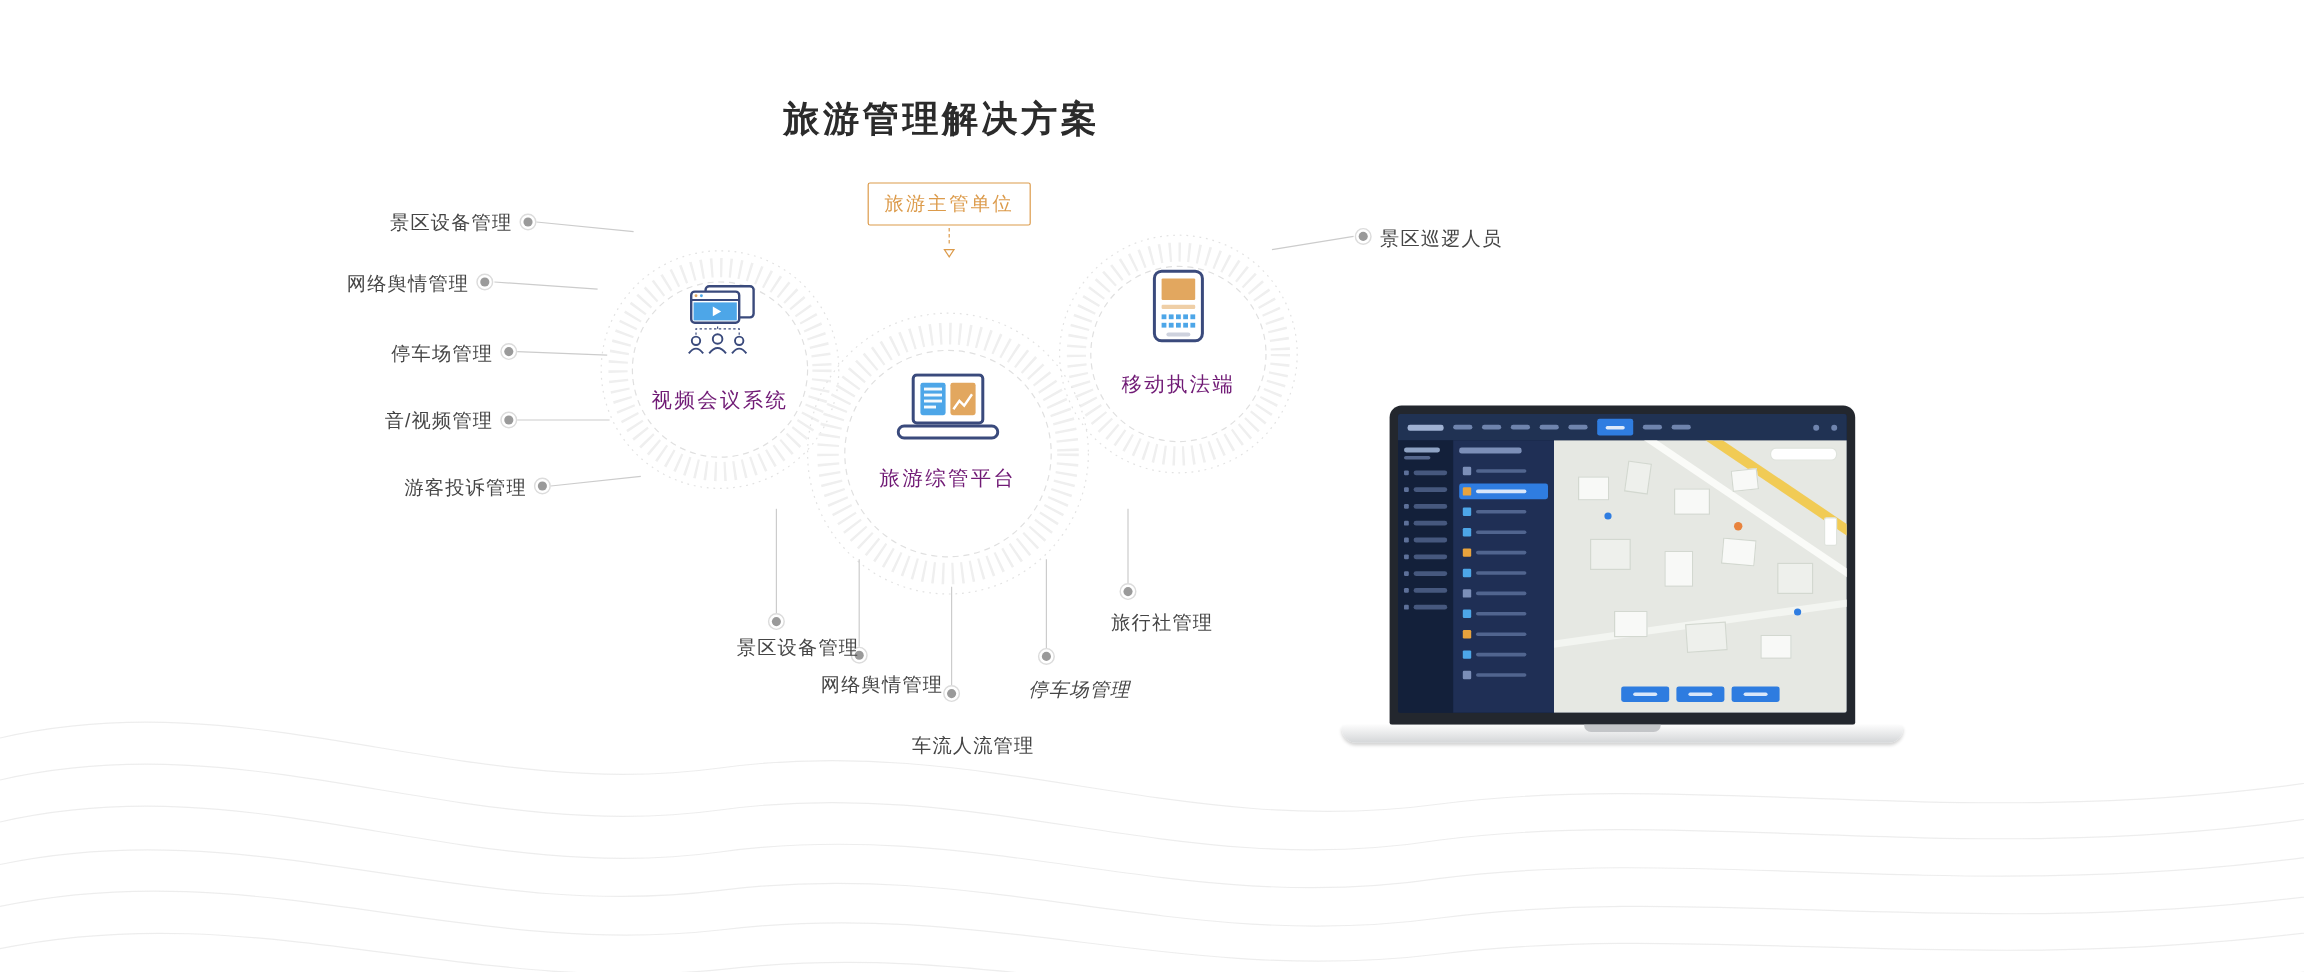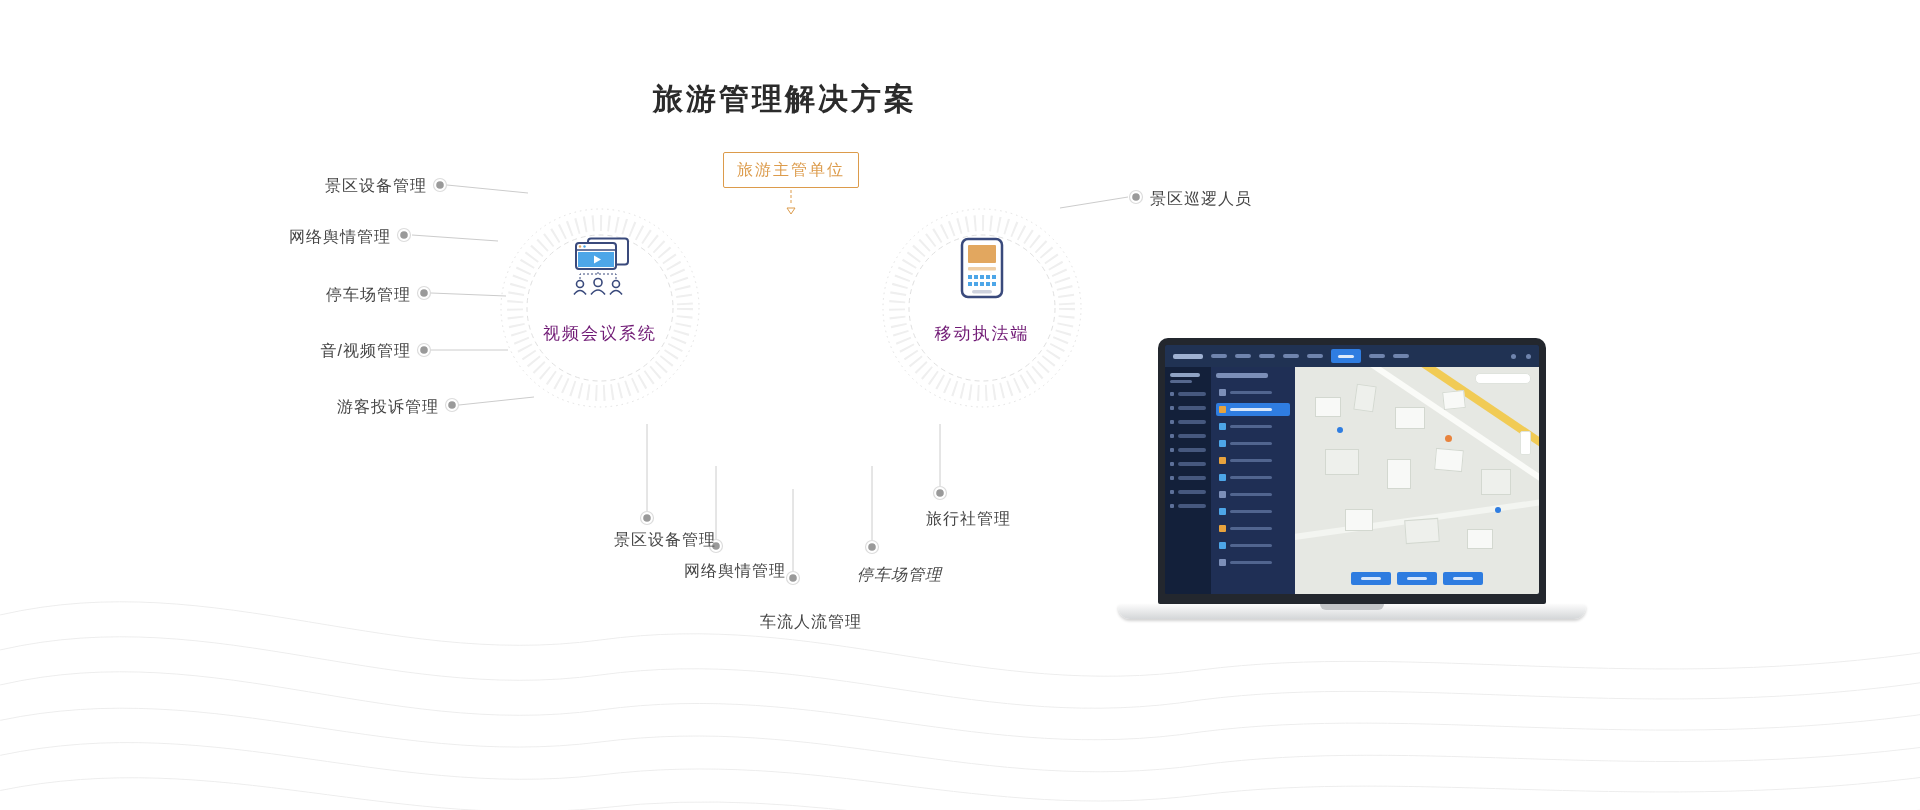--- a/index.html
+++ b/index.html
@@ -20,21 +20,21 @@
            font-size:16px; letter-spacing:2px; border-radius:2px; z-index:6; }
 
   
   .node { position:absolute; z-index:4; }
   .node svg.ring { position:absolute; left:0; top:0; }
   .node-icon { position:absolute; left:50%; transform:translateX(-50%); }
   .node-label { position:absolute; left:0; width:100%; text-align:center;
            color:#701a75; font-size:17px; letter-spacing:2px; }
   .node-video   { left:485px; top:193px; width:230px; height:230px; }
   .node-platform{ left:655px; top:243px; width:270px; height:270px; z-index:5; }
-  .node-mobile  { left:867px; top:193px; width:230px; height:230px; }
+  .node-mobile  { left:867px; top:180px; width:230px; height:230px; }
   .node-video  .node-icon { top:44px; }
   .node-video  .node-label { top:129px; }
   .node-platform .node-icon { top:68px; }
   .node-platform .node-label { top:144px; }
   .node-mobile .node-icon { top:44px; }
   .node-mobile .node-label { top:129px; }
 
   
   .feat { position:absolute; font-size:16px; color:#454545; letter-spacing:1px; z-index:6; }
   .feat.r { width:150px; text-align:right; }
@@ -190,20 +190,41 @@
           <rect x="14" y="45" width="4" height="4"></rect>
         <rect x="20" y="45" width="4" height="4"></rect>
           <rect x="26" y="45" width="4" height="4"></rect>
         <rect x="32" y="45" width="4" height="4"></rect>
       </g>
       <rect x="12" y="53" width="20" height="3.5" rx="1.8" fill="#3A4A7C" opacity="0.25"></rect>
     </svg>
     <div class="node-label">移动执法端</div>
   </div>
 
+  <div class="node node-platform">
+    <svg class="ring" width="270" height="270" viewBox="0 0 270 270">
+      <circle cx="135" cy="135" r="117" fill="none" stroke="#e2e2e2" stroke-width="1" stroke-dasharray="1.5 4"></circle>
+      <circle cx="135" cy="135" r="100" fill="none" stroke="#efefef" stroke-width="18" stroke-dasharray="2 6"></circle>
+      <circle cx="135" cy="135" r="86" fill="#ffffff" stroke="#e0e0e0" stroke-width="1" stroke-dasharray="5 4"></circle>
+    </svg>
+    <svg class="node-icon" width="86" height="58" viewBox="0 0 86 58">
+      <rect x="14" y="1.5" width="58" height="40" rx="3" fill="#fff" stroke="#3A4A7C" stroke-width="2.5"></rect>
+      <rect x="20" y="8" width="21" height="27" rx="2" fill="#4DA6E8"></rect>
+      <g fill="#fff" opacity="0.95">
+        <rect x="23" y="12" width="15" height="2.4"></rect>
+        <rect x="23" y="17" width="15" height="2.4"></rect>
+        <rect x="23" y="22" width="15" height="2.4"></rect>
+        <rect x="23" y="27" width="10" height="2.4"></rect>
+      </g>
+      <rect x="45" y="8" width="21" height="27" rx="2" fill="#E2A75F"></rect>
+      <path d="M47.5,30 l5,-7 4,4 6.5,-9.5" stroke="#fff" stroke-width="2" fill="none"></path>
+      <rect x="1.5" y="44" width="83" height="10" rx="5" fill="#fff" stroke="#3A4A7C" stroke-width="2.5"></rect>
+    </svg>
+    <div class="node-label">旅游综管平台</div>
+  </div>
 
   <svg class="overlay" width="1920" height="810" viewBox="0 0 1920 810">
     <g stroke="#cccccc" stroke-width="1">
       <line x1="447" y1="185" x2="528" y2="193"></line>
       <line x1="412" y1="235" x2="498" y2="241"></line>
       <line x1="431" y1="293" x2="506" y2="296"></line>
       <line x1="431" y1="350" x2="508" y2="350"></line>
       <line x1="459" y1="405" x2="534" y2="397"></line>
       <line x1="1128" y1="197" x2="1060" y2="208"></line>
       <line x1="647" y1="424" x2="647" y2="511"></line>

